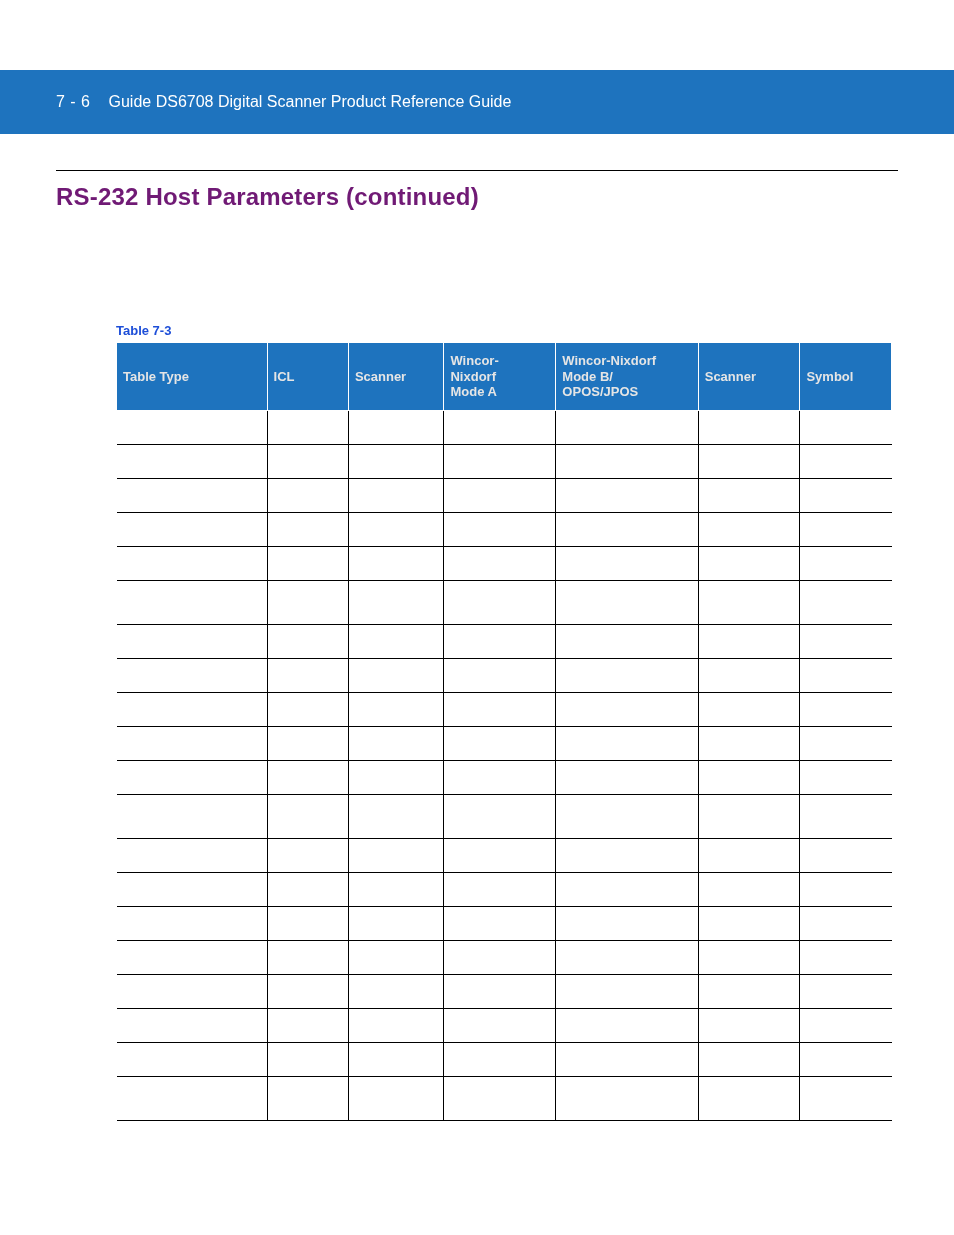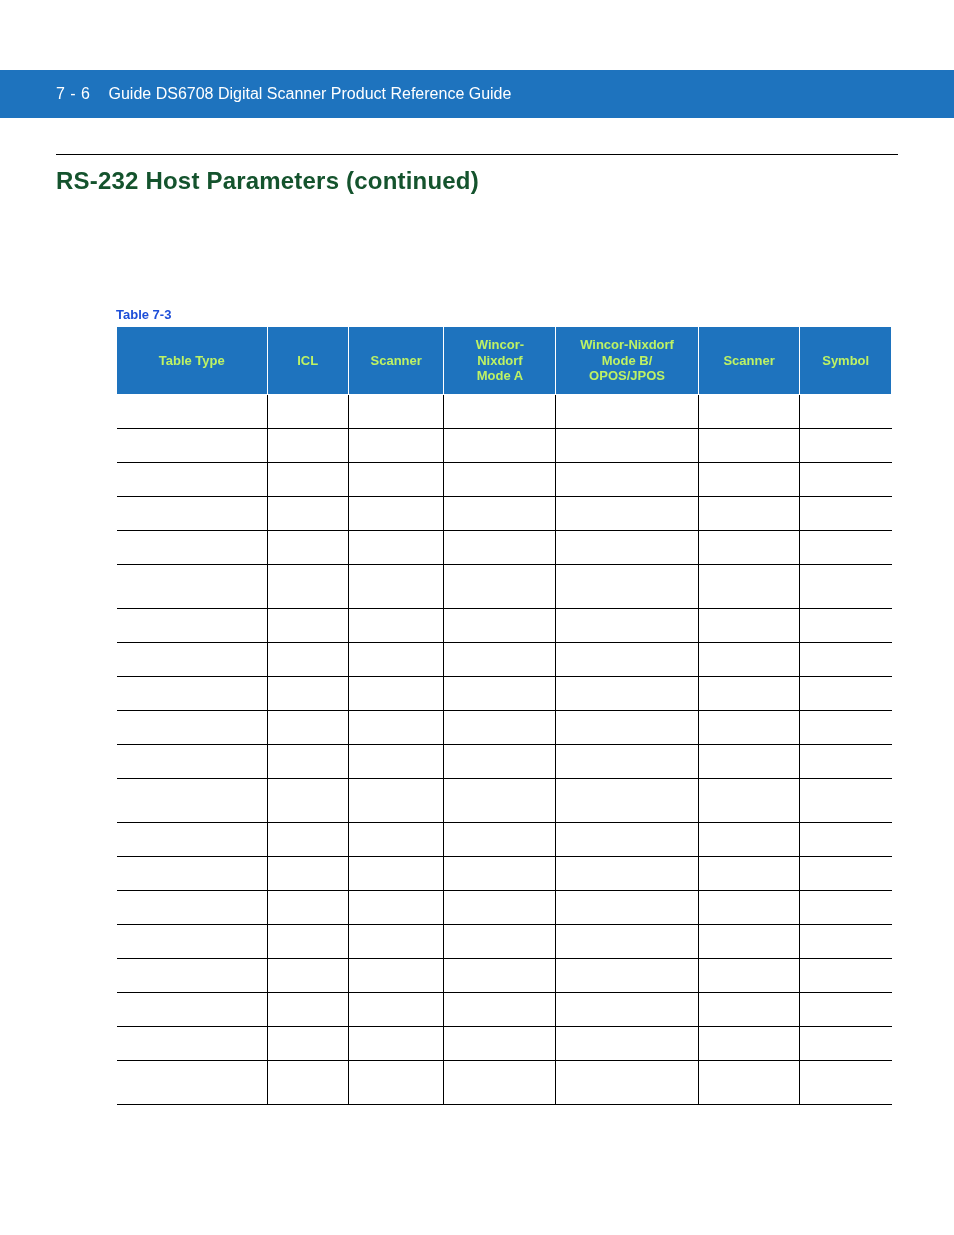--- a/index.html
+++ b/index.html
@@ -1,35 +1,35 @@
 <!DOCTYPE html>
 <html><head>
 <meta charset="utf-8">
 <style>
   * { box-sizing: border-box; margin: 0; padding: 0; }
   html, body { width: 954px; height: 1235px; background: #ffffff; font-family: Arial, Helvetica, sans-serif; }
   .page { width: 954px; height: 1235px; position: relative; }
   .header-bar {
     background: #1e73be;
     color: #ffffff;
-    height: 48px;
+    height: 64px;
     display: flex;
     align-items: center;
     padding-left: 56px;
     margin-top: 70px;
     font-size: 16px;
     font-weight: 400;
   }
   .header-bar .page-num { margin-right: 18px; letter-spacing: 0.5px; }
   .content { padding: 0 56px; }
   .rule { border: none; border-top: 1.5px solid #000; margin-top: 36px; }
   .section-title {
     font-size: 24px;
     font-weight: 700;
-    color: #14532d;
+    color: #701a75;
     margin-top: 12px;
     font-family: "Arial Narrow", Arial, sans-serif;
     letter-spacing: 0.2px;
   }
   .table-caption {
     font-size: 13px;
     font-weight: 700;
     color: #1d4ed8;
     margin-top: 112px;
     margin-bottom: 4px;
@@ -43,24 +43,24 @@
   }
   table.host col.c0 { width: 148px; }
   table.host col.c1 { width: 80px; }
   table.host col.c2 { width: 94px; }
   table.host col.c3 { width: 110px; }
   table.host col.c4 { width: 140px; }
   table.host col.c5 { width: 100px; }
   table.host col.c6 { width: 90px; }
   table.host thead th {
     background: #1e73be;
-    color: #bef264;
+    color: #e5e5e5;
     font-size: 13px;
     font-weight: 700;
-    text-align: center;
+    text-align: left;
     padding: 10px 6px;
     border: 1.5px solid #ffffff;
     font-family: "Arial Narrow", Arial, sans-serif;
     line-height: 1.2;
     vertical-align: middle;
     height: 62px;
   }
   table.host tbody td {
     border-bottom: 1.5px solid #000;
     height: 34px;

